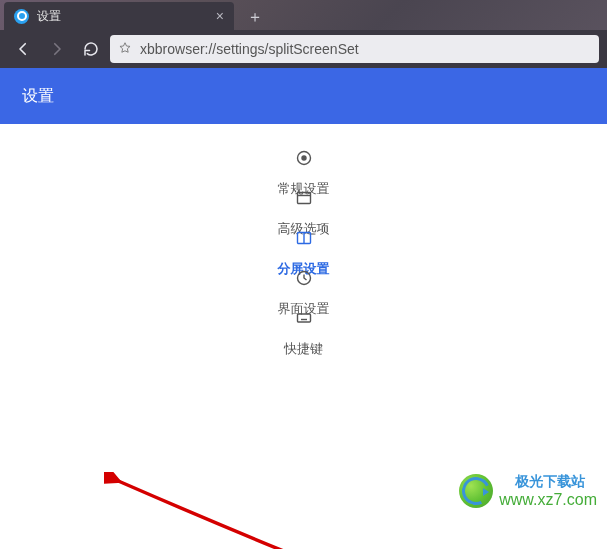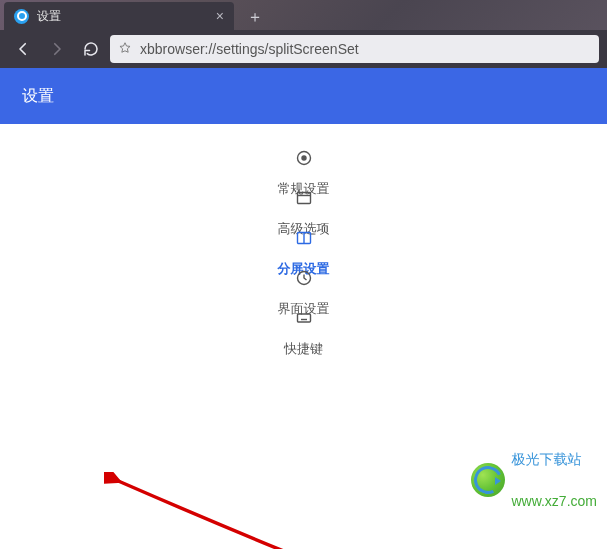--- a/index.html
+++ b/index.html
@@ -165,22 +165,22 @@
     }
     .watermark .logo::after {
       content:"";
       position:absolute;
       right:4px; top:14px;
       border-left:6px solid #2f8fd8;
       border-top:4px solid transparent;
       border-bottom:4px solid transparent;
     }
     .watermark .txt { text-align: left; }
-    .watermark .line1 { color: #2f8fd8; font-size: 14px; font-weight: 400; }
-    .watermark .line2 { color: #3aa82e; font-size: 14px; margin-top: 24px; }
+    .watermark .line1 { color: #2f8fd8; font-size: 14px; font-weight: 700; margin-left: 16px; }
+    .watermark .line2 { color: #3aa82e; font-size: 16px; }
   </style>
 </head>
 <body>
 
 <div class="chrome-top">
   <div class="tab-bar">
     <div class="tab">
       <span class="tab-icon"></span>
       <span>设置</span>
       <span class="tab-close">×</span>

